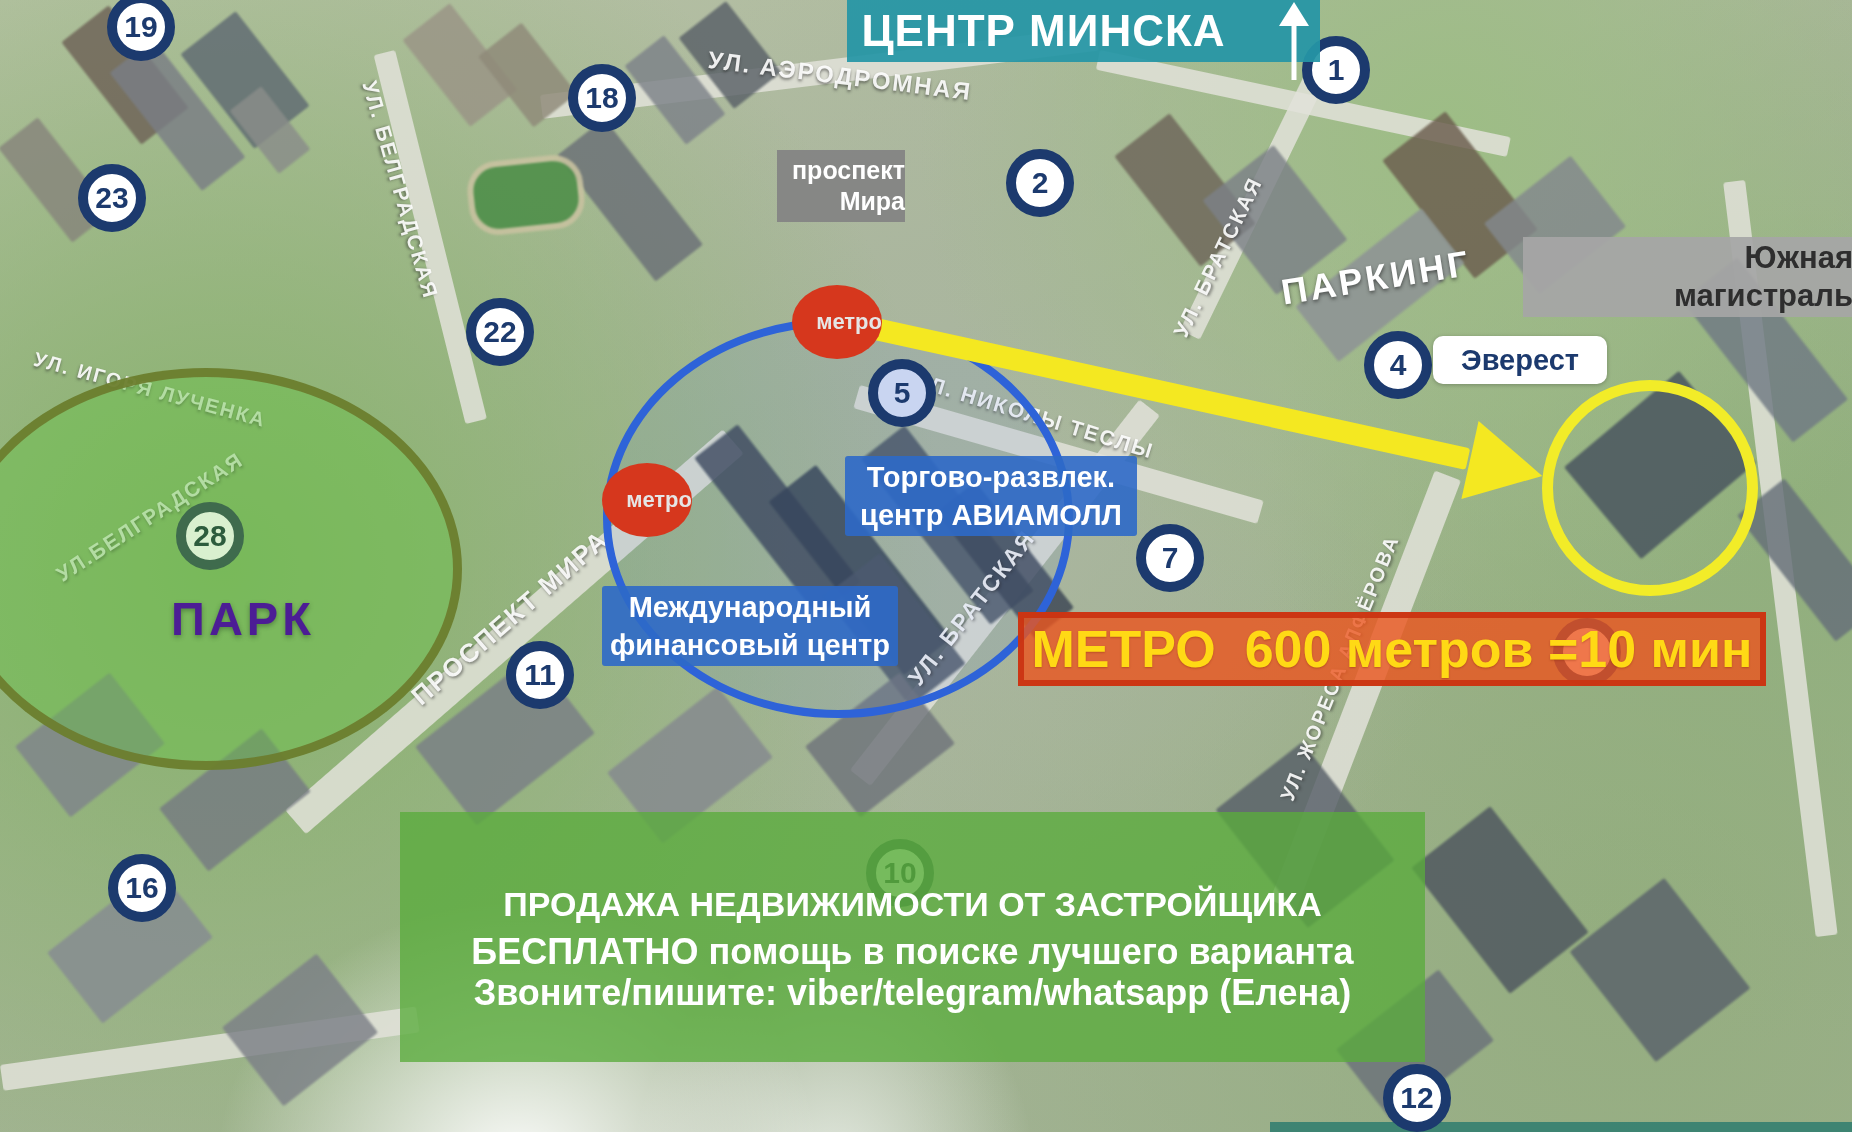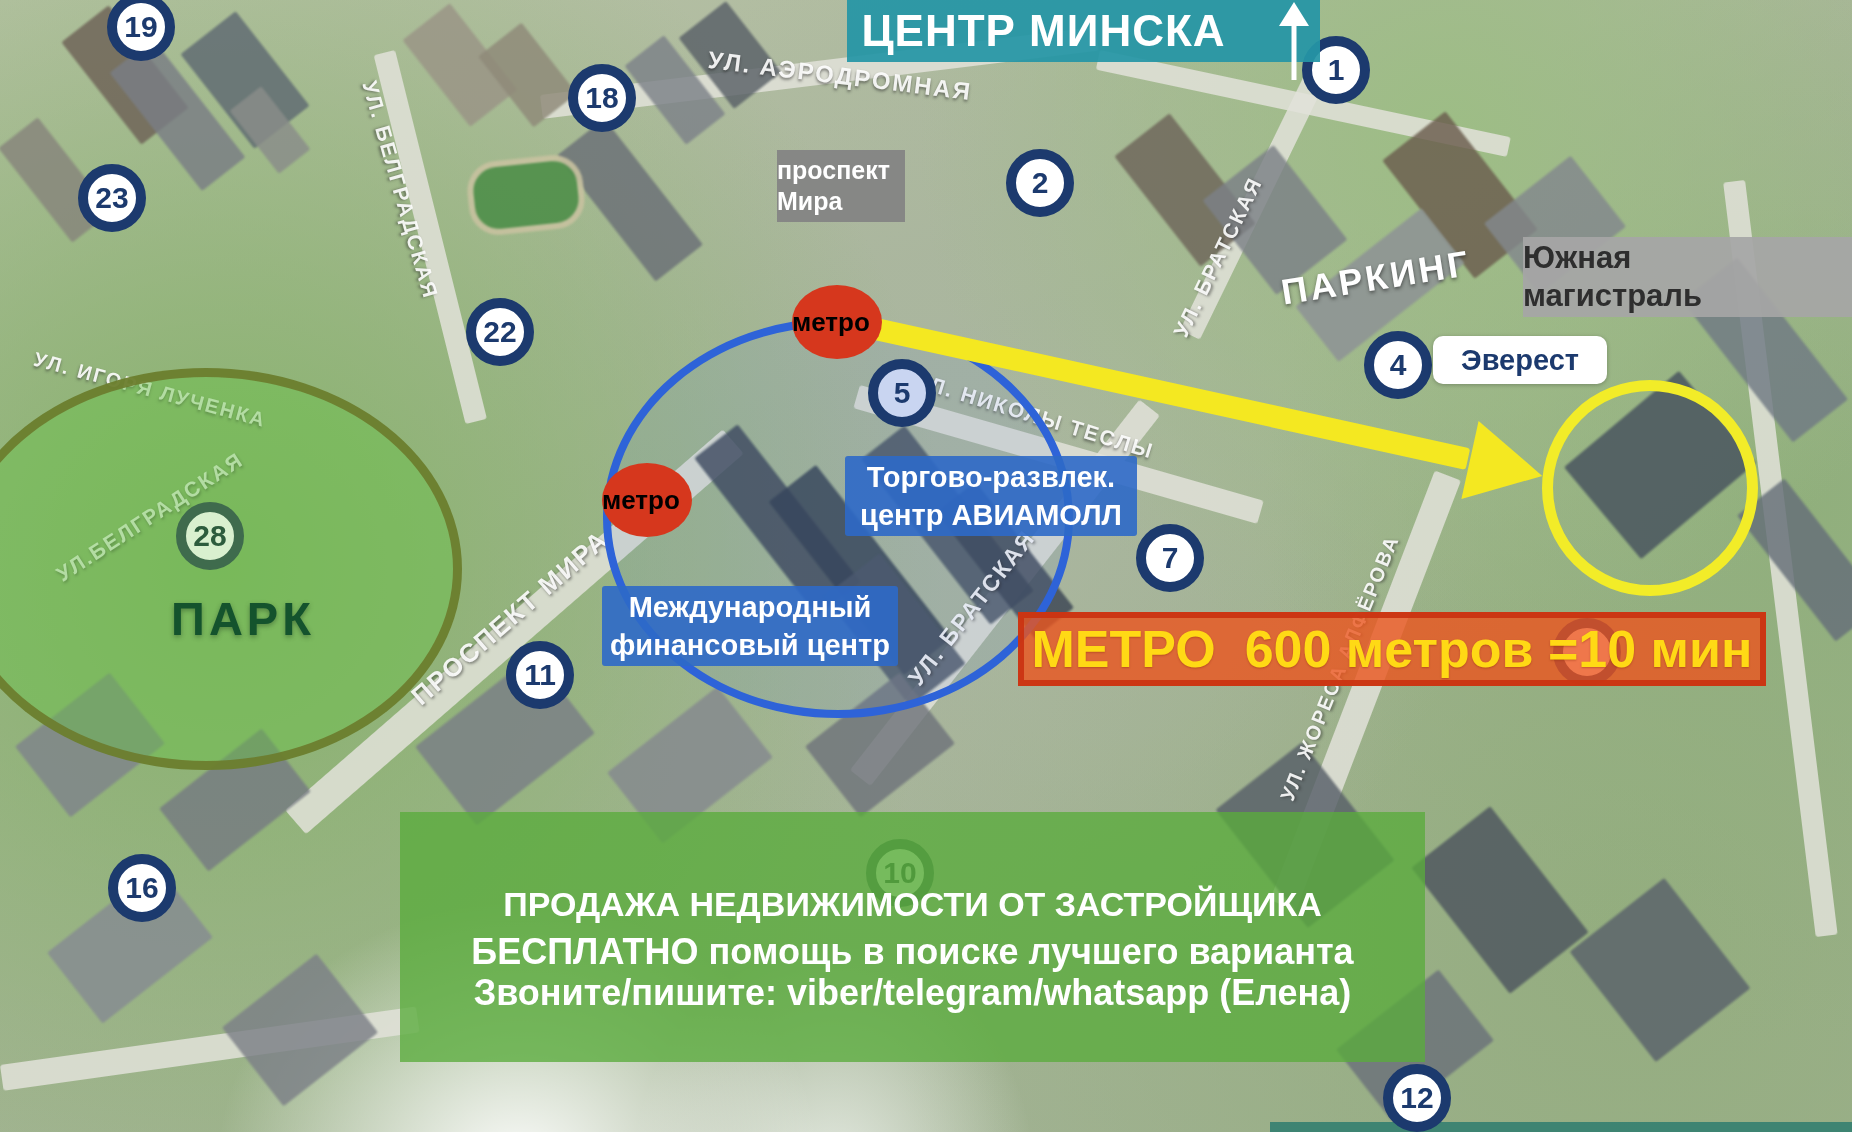--- a/index.html
+++ b/index.html
@@ -36,45 +36,45 @@
      background:rgba(104,192,72,.45);}
   .center-zone{left:603px;top:318px;width:470px;height:400px;border:8px solid #2e63d8;
      background:rgba(90,130,230,.10);}
   .target-zone{left:1542px;top:380px;width:216px;height:216px;border:11px solid #f2ec28;background:transparent;}
   .arrow-line{position:absolute;left:876px;top:318px;width:606px;height:22px;background:#f4e821;
      transform:rotate(12.4deg);transform-origin:left center;border-radius:3px;}
   .arrow-head{position:absolute;left:1470px;top:420px;width:0;height:0;
      border-top:40px solid transparent;border-bottom:40px solid transparent;border-left:74px solid #f4e821;
      transform:rotate(12.4deg);transform-origin:left center;}
   .park-word{position:absolute;left:243px;top:618px;transform:translate(-50%,-50%);
-     color:#14532d;font-weight:bold;font-size:47px;letter-spacing:4px;text-shadow:0 2px 5px rgba(30,60,30,.45);text-align:right;}
+     color:#4c1d95;font-weight:bold;font-size:47px;letter-spacing:4px;text-shadow:0 2px 5px rgba(30,60,30,.45);text-align:right;}
 
   
   .pin{position:absolute;width:68px;}
   .pin .c{width:68px;height:68px;border-radius:50%;box-sizing:border-box;
      border:10px solid var(--ring,#1c3a6e);background:var(--fill,#fff);
      display:flex;align-items:center;justify-content:center;
      font-weight:bold;font-size:30px;color:var(--num,#1c3a6e);}
   .pin .t{width:0;height:0;margin:-14px auto 0;position:relative;z-index:-1;
      border-left:23px solid transparent;border-right:23px solid transparent;
      border-top:40px solid var(--ring,#1c3a6e);}
   .pin--navy{--ring:#1c3a6e;--fill:#ffffff;--num:#1c3a6e;}
   .pin--blue-light{--ring:#1c3a6e;--fill:#c9d5f1;--num:#1c3a6e;}
   .pin--green{--ring:#3f6b4d;--fill:#d9f0cf;--num:#2d5c3d;}
 
   
   .metro{position:absolute;width:90px;height:74px;border-radius:50%;background:#d6371d;
-     color:#000000;font-weight:bold;font-size:26px;display:flex;align-items:center;justify-content:flex-start;}
+     color:#e5e5e5;font-weight:bold;font-size:22px;display:flex;align-items:center;justify-content:flex-end;}
 
   
   .city-banner{position:absolute;left:847px;top:0;width:473px;height:62px;background:rgba(37,150,166,.93);
      display:flex;align-items:center;justify-content:center;padding-right:80px;box-sizing:border-box;
      color:#fff;font-weight:800;font-size:44px;letter-spacing:1px;}
   .up-arrow{position:absolute;left:1276px;top:2px;}
-  .gray-box{position:absolute;display:flex;flex-direction:column;align-items:flex-start;justify-content:center;
+  .gray-box{position:absolute;display:flex;flex-direction:column;align-items:flex-end;justify-content:center;
      font-weight:bold;text-align:center;}
   .box-mira{left:777px;top:150px;width:128px;height:72px;background:rgba(132,132,132,.94);
      color:#fff;font-size:25px;line-height:31px;}
   .box-south{left:1523px;top:237px;width:330px;height:80px;background:rgba(166,166,166,.93);
      color:#2e2e2e;font-size:31px;line-height:38px;}
   .everest-label{position:absolute;left:1433px;top:336px;width:174px;height:48px;background:#fff;border-radius:10px;
      color:#1c3a6e;font-weight:bold;font-size:29px;display:flex;align-items:center;justify-content:center;
      box-shadow:0 1px 4px rgba(0,0,0,.25);}
   .poi{position:absolute;background:rgba(45,105,200,.9);color:#fff;font-weight:bold;font-size:29px;
      line-height:38px;text-align:center;display:flex;flex-direction:column;justify-content:center;border-radius:3px;}

